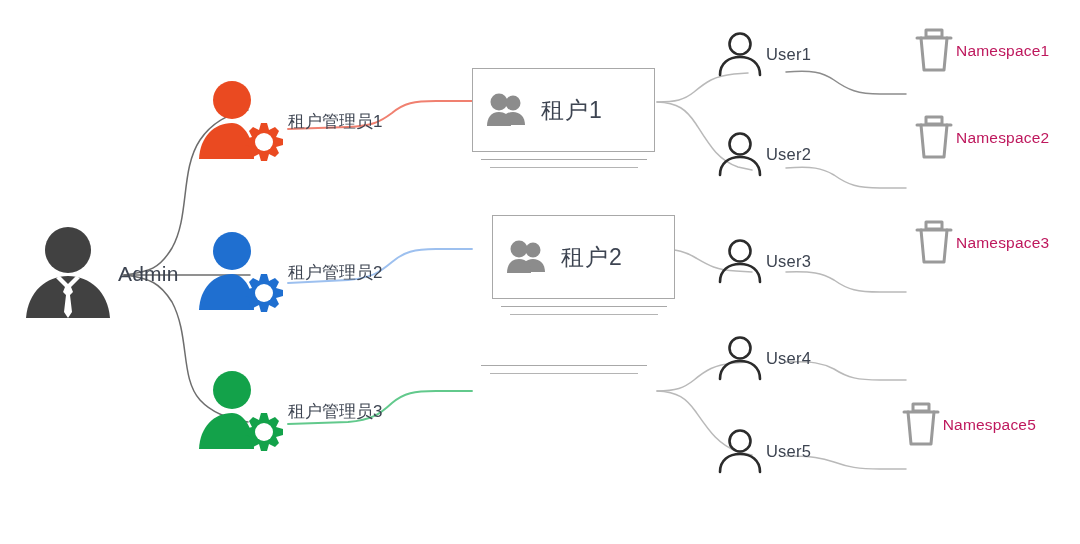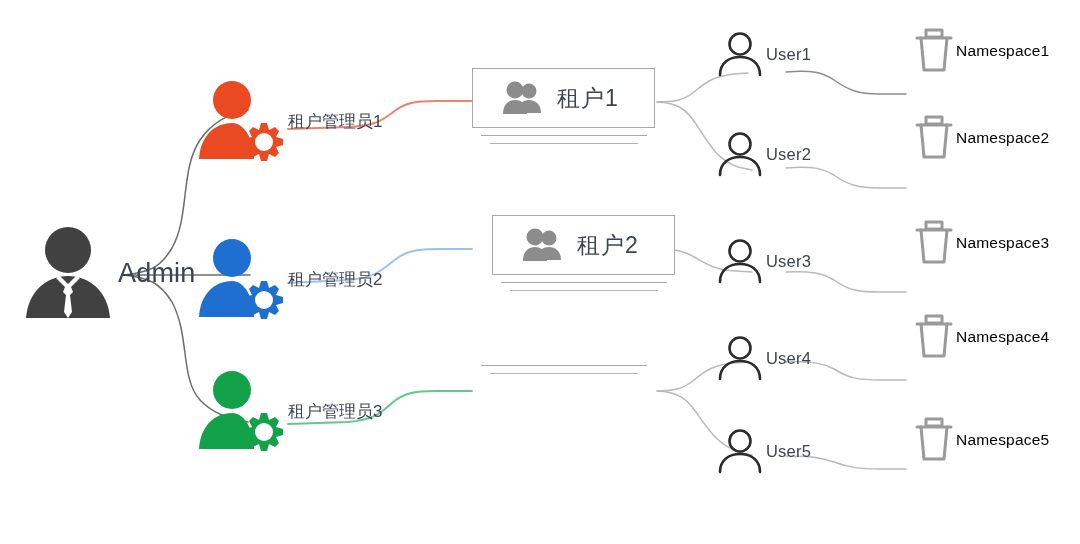--- a/index.html
+++ b/index.html
@@ -43,41 +43,41 @@
   }
   .cn-label {
     font-size: 17px;
     color: #3d4451;
     white-space: nowrap;
     line-height: 1.15;
     margin-top: 2px;
   }
   
   #admin-node { left: 18px; top: 224px; width: 110px; }
-  #admin-node .node-label { font-size: 27px; margin-top: 2px; }
+  #admin-node .node-label { font-size: 21px; margin-top: 2px; }
   
   .tadmin-node { width: 148px; }
   #tadmin-1 { left: 192px; top: 79px; }
-  #tadmin-2 { left: 192px; top: 237px; }
+  #tadmin-2 { left: 192px; top: 230px; }
   #tadmin-3 { left: 192px; top: 369px; }
   
   .tenant-card {
     position: absolute;
     width: 185px;
   }
   .tenant-box {
     width: 183px;
-    height: 60px;
+    height: 84px;
     border: 1.6px solid #a8a8a8;
     background: #ffffff;
     box-sizing: border-box;
     display: flex;
     flex-direction: row;
     align-items: center;
-    padding-left: 30px;
+    padding-left: 14px;
   }
   .tenant-name {
     font-size: 23px;
     color: #3d4451;
     margin-left: 14px;
     white-space: nowrap;
     letter-spacing: 1px;
   }
   .stack-line-1 {
     height: 0;
@@ -97,26 +97,26 @@
   
   .user-node { width: 90px; }
   .user-node .node-label { font-size: 16.5px; color: #3d4451; margin-top: 0px; }
   #user-1 { left: 714px; top: 31px; }
   #user-2 { left: 714px; top: 131px; }
   #user-3 { left: 714px; top: 238px; }
   #user-4 { left: 714px; top: 335px; }
   #user-5 { left: 714px; top: 428px; }
   
   .ns-node { width: 124px; }
-  .ns-node .node-label { font-size: 15.5px; color: #000000; margin-top: 2px; }
+  .ns-node .node-label { font-size: 15.5px; color: #be185d; margin-top: 2px; }
   #ns-1 { left: 912px; top: 26px; }
   #ns-2 { left: 912px; top: 113px; }
   #ns-3 { left: 912px; top: 218px; }
   #ns-4 { left: 912px; top: 312px; }
-  #ns-5 { left: 912px; top: 415px; }
+  #ns-5 { left: 912px; top: 400px; justify-content: flex-end; }
   .icon-wrap { line-height: 0; }
 </style>
 </head>
 <body>
 
 <div id="canvas">
 
   <svg id="wires" viewBox="0 0 1080 544" xmlns="http://www.w3.org/2000/svg">
     <g fill="none" stroke-linecap="round">
 
@@ -323,39 +323,27 @@
         <g fill="none" stroke="#9a9a9a" stroke-width="3" stroke-linejoin="round" stroke-linecap="round">
           <path d="M14 4 L30 4 L30 11 L14 11 Z"></path>
           <path d="M5 12 L39 12"></path>
           <path d="M9 12 L12 44 L32 44 L35 12"></path>
         </g>
       </svg>
     </span>
     <span class="node-label">Namespace3</span>
   </div>
 
-  <div class="node ns-node" id="ns-4">
+
+  <div class="node ns-node" id="ns-5">
     <span class="icon-wrap">
       <svg width="44" height="48" viewBox="0 0 44 48" xmlns="http://www.w3.org/2000/svg">
         <g fill="none" stroke="#9a9a9a" stroke-width="3" stroke-linejoin="round" stroke-linecap="round">
           <path d="M14 4 L30 4 L30 11 L14 11 Z"></path>
           <path d="M5 12 L39 12"></path>
           <path d="M9 12 L12 44 L32 44 L35 12"></path>
         </g>
       </svg>
     </span>
-    <span class="node-label">Namespace4</span>
-  </div>
-
-  <div class="node ns-node" id="ns-5">
-    <span class="icon-wrap">
-      <svg width="44" height="48" viewBox="0 0 44 48" xmlns="http://www.w3.org/2000/svg">
-        <g fill="none" stroke="#9a9a9a" stroke-width="3" stroke-linejoin="round" stroke-linecap="round">
-          <path d="M14 4 L30 4 L30 11 L14 11 Z"></path>
-          <path d="M5 12 L39 12"></path>
-          <path d="M9 12 L12 44 L32 44 L35 12"></path>
-        </g>
-      </svg>
-    </span>
     <span class="node-label">Namespace5</span>
   </div>
 
 </div>
 
 </body></html>

